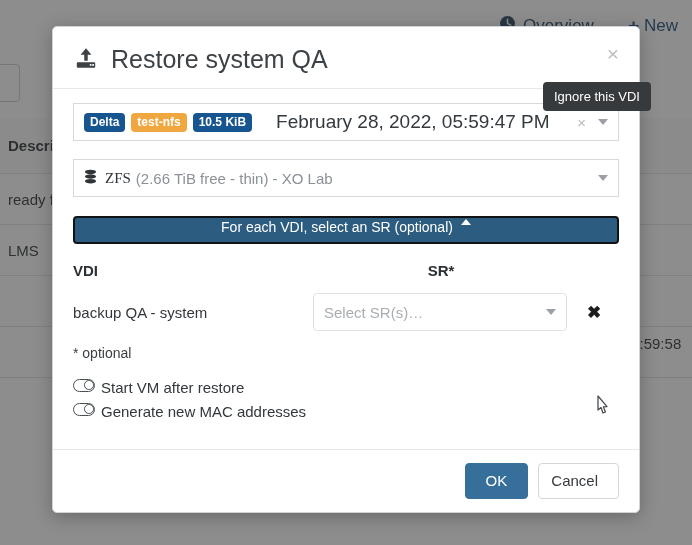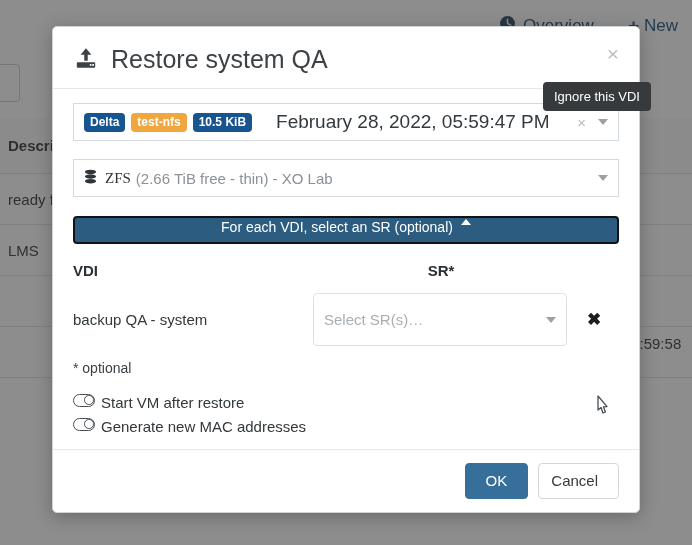--- a/index.html
+++ b/index.html
@@ -204,21 +204,21 @@
   .col-vdi { width: 240px; flex: none; }
   .col-sr { width: 256px; flex: none; text-align: center; }
   .col-act { flex: 1; display: flex; justify-content: center; }
   .vdi-head .col-vdi, .vdi-head .col-sr {
     font-weight: bold; font-size: 15px; color: #2b3034;
   }
   .vdi-head .col-sr { text-align: center; }
   .vdi-name { font-size: 15px; color: #33383c; }
   .sr-picker {
     width: 254px;
-    height: 53px;
+    height: 38px;
     border: 1px solid #dde1e4;
     border-radius: 4px;
     background: #fff;
     display: flex; align-items: center;
     padding: 0 10px;
     box-sizing: border-box;
   }
   .sr-placeholder { color: #a9aeb3; font-size: 15px; }
   .ignore-btn {
     background: none; border: none; cursor: pointer;

